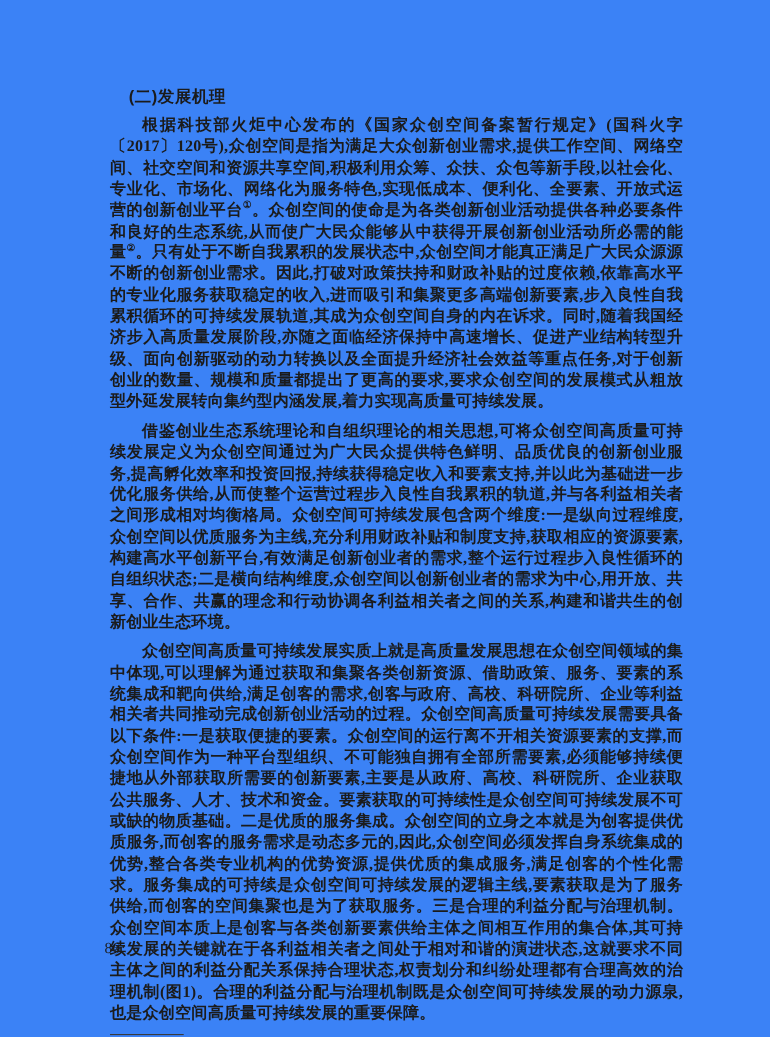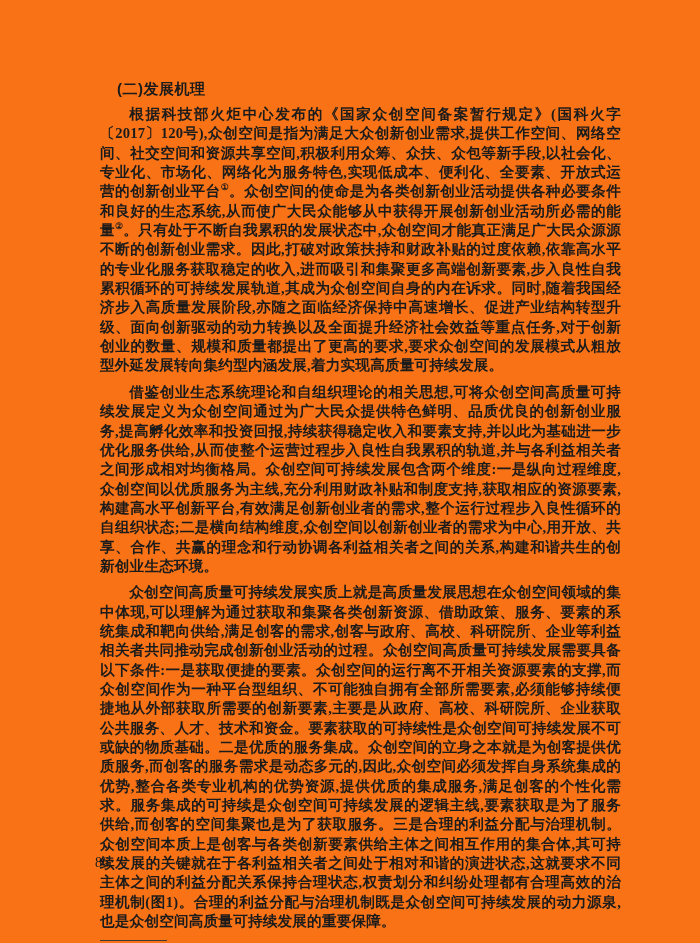--- a/index.html
+++ b/index.html
@@ -4,21 +4,21 @@
 <style>
   html, body {
     margin: 0;
     padding: 0;
     background: #e8e8e8;
   }
   .page {
     position: relative;
     width: 700px;
     height: 943px;
-    background: #f97316;
+    background: #3b82f6;
     color: #1b1b1b;
     font-family: "Liberation Serif", "DejaVu Serif", serif;
     overflow: hidden;
     box-sizing: border-box;
   }
   .content {
     position: absolute;
     left: 100px;
     top: 80px;
     width: 521px;

